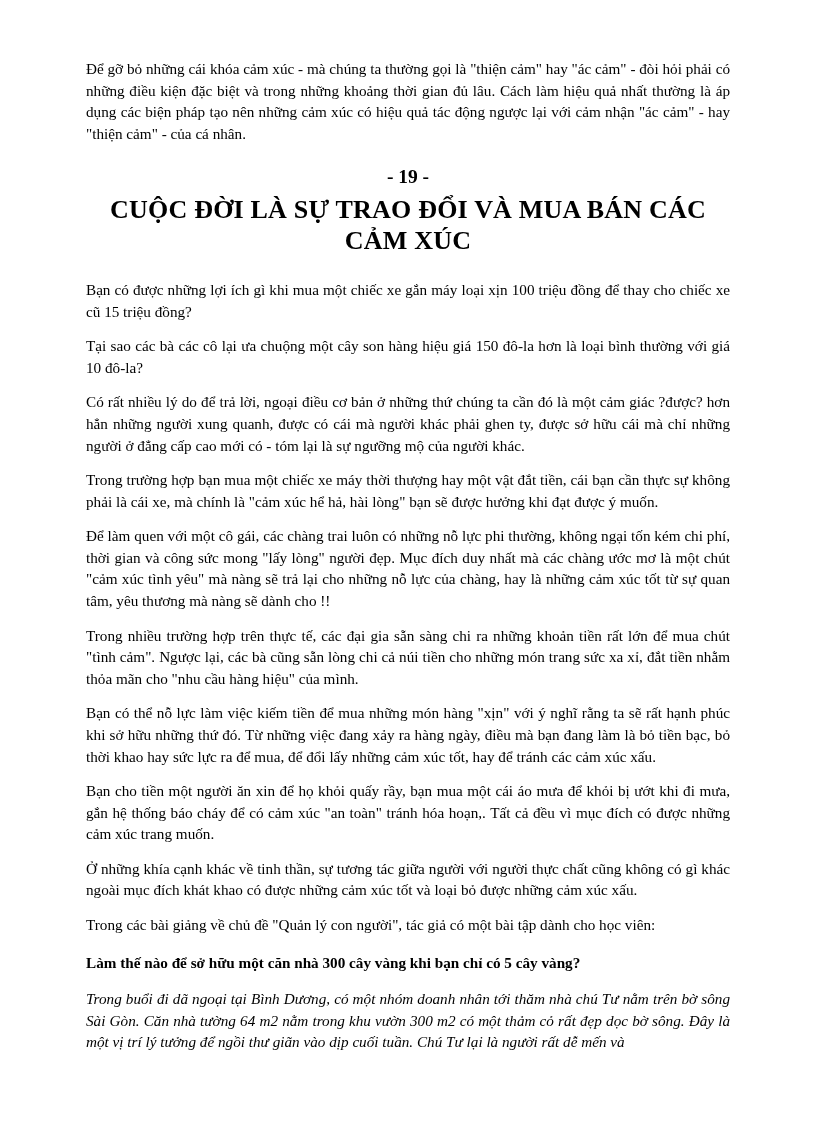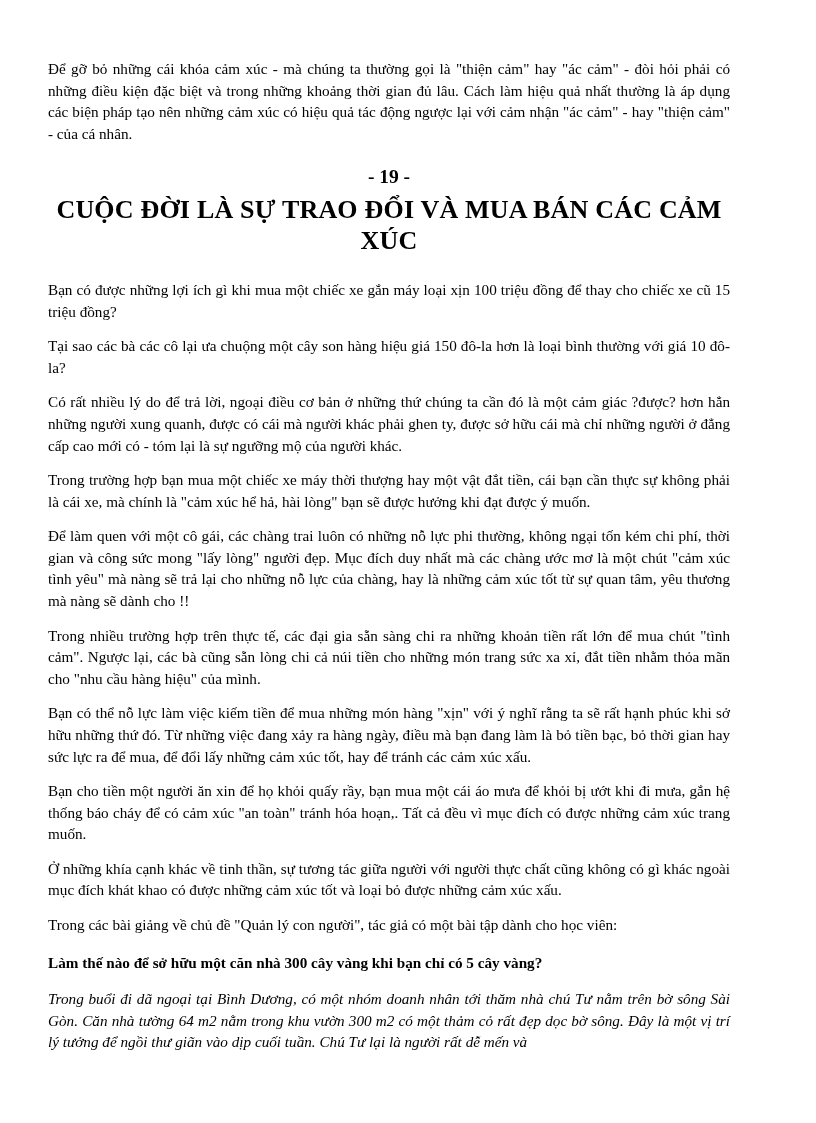--- a/index.html
+++ b/index.html
@@ -10,21 +10,21 @@
   body {
     width: 816px;
     height: 1123px;
     font-family: "Liberation Serif", "DejaVu Serif", serif;
     color: #000000;
   }
   .page {
     width: 816px;
     height: 1123px;
     box-sizing: border-box;
-    padding: 58px 86px 40px 48px;
+    padding: 58px 86px 40px 86px;
     position: relative;
   }
   .intro p,
   .body-copy p {
     margin: 0 0 13px 0;
     font-size: 15.2px;
     line-height: 1.42;
     text-align: justify;
   }
   .intro p {
@@ -70,21 +70,21 @@
     <div class="chapter-title">CUỘC ĐỜI LÀ SỰ TRAO ĐỔI VÀ MUA BÁN CÁC CẢM XÚC</div>
   </div>
 
   <div class="body-copy">
     <p>Bạn có được những lợi ích gì khi mua một chiếc xe gắn máy loại xịn 100 triệu đồng để thay cho chiếc xe cũ 15 triệu đồng?</p>
     <p>Tại sao các bà các cô lại ưa chuộng một cây son hàng hiệu giá 150 đô-la hơn là loại bình thường với giá 10 đô-la?</p>
     <p>Có rất nhiều lý do để trả lời, ngoại điều cơ bản ở những thứ chúng ta cần đó là một cảm giác ?được? hơn hẳn những người xung quanh, được có cái mà người khác phải ghen ty, được sở hữu cái mà chỉ những người ở đẳng cấp cao mới có - tóm lại là sự ngưỡng mộ của người khác.</p>
     <p>Trong trường hợp bạn mua một chiếc xe máy thời thượng hay một vật đắt tiền, cái bạn cần thực sự không phải là cái xe, mà chính là "cảm xúc hể hả, hài lòng" bạn sẽ được hưởng khi đạt được ý muốn.</p>
     <p>Để làm quen với một cô gái, các chàng trai luôn có những nỗ lực phi thường, không ngại tốn kém chi phí, thời gian và công sức mong "lấy lòng" người đẹp. Mục đích duy nhất mà các chàng ước mơ là một chút "cảm xúc tình yêu" mà nàng sẽ trả lại cho những nỗ lực của chàng, hay là những cảm xúc tốt từ sự quan tâm, yêu thương mà nàng sẽ dành cho !!</p>
     <p>Trong nhiều trường hợp trên thực tế, các đại gia sẵn sàng chi ra những khoản tiền rất lớn để mua chút "tình cảm". Ngược lại, các bà cũng sẵn lòng chi cả núi tiền cho những món trang sức xa xỉ, đắt tiền nhằm thỏa mãn cho "nhu cầu hàng hiệu" của mình.</p>
-    <p>Bạn có thể nỗ lực làm việc kiếm tiền để mua những món hàng "xịn" với ý nghĩ rằng ta sẽ rất hạnh phúc khi sở hữu những thứ đó. Từ những việc đang xảy ra hàng ngày, điều mà bạn đang làm là bỏ tiền bạc, bỏ thời gian hay sức lực ra để mua, để đổi lấy những cảm xúc tốt, hay để tránh các cảm xúc xấu.</p>
+    <p>Bạn có thể nỗ lực làm việc kiếm tiền để mua những món hàng "xịn" với ý nghĩ rằng ta sẽ rất hạnh phúc khi sở hữu những thứ đó. Từ những việc đang xảy ra hàng ngày, điều mà bạn đang làm là bỏ tiền bạc, bỏ thời khao hay sức lực ra để mua, để đổi lấy những cảm xúc tốt, hay để tránh các cảm xúc xấu.</p>
     <p>Bạn cho tiền một người ăn xin để họ khỏi quấy rầy, bạn mua một cái áo mưa để khỏi bị ướt khi đi mưa, gắn hệ thống báo cháy để có cảm xúc "an toàn" tránh hóa hoạn,. Tất cả đều vì mục đích có được những cảm xúc trang muốn.</p>
     <p>Ở những khía cạnh khác về tinh thần, sự tương tác giữa người với người thực chất cũng không có gì khác ngoài mục đích khát khao có được những cảm xúc tốt và loại bỏ được những cảm xúc xấu.</p>
     <p>Trong các bài giảng về chủ đề "Quản lý con người", tác giả có một bài tập dành cho học viên:</p>
     <p class="bold">Làm thế nào để sở hữu một căn nhà 300 cây vàng khi bạn chỉ có 5 cây vàng?</p>
     <p class="italic">Trong buổi đi dã ngoại tại Bình Dương, có một nhóm doanh nhân tới thăm nhà chú Tư  nằm trên bờ sông Sài Gòn. Căn nhà tường 64 m2  nằm trong khu vườn 300 m2 có một thảm cỏ rất đẹp dọc bờ sông. Đây là một vị trí lý tưởng để ngồi thư giãn vào dịp cuối tuần. Chú Tư lại là người rất dễ mến và</p>
   </div>
 
 </div>
 
 </body></html>

